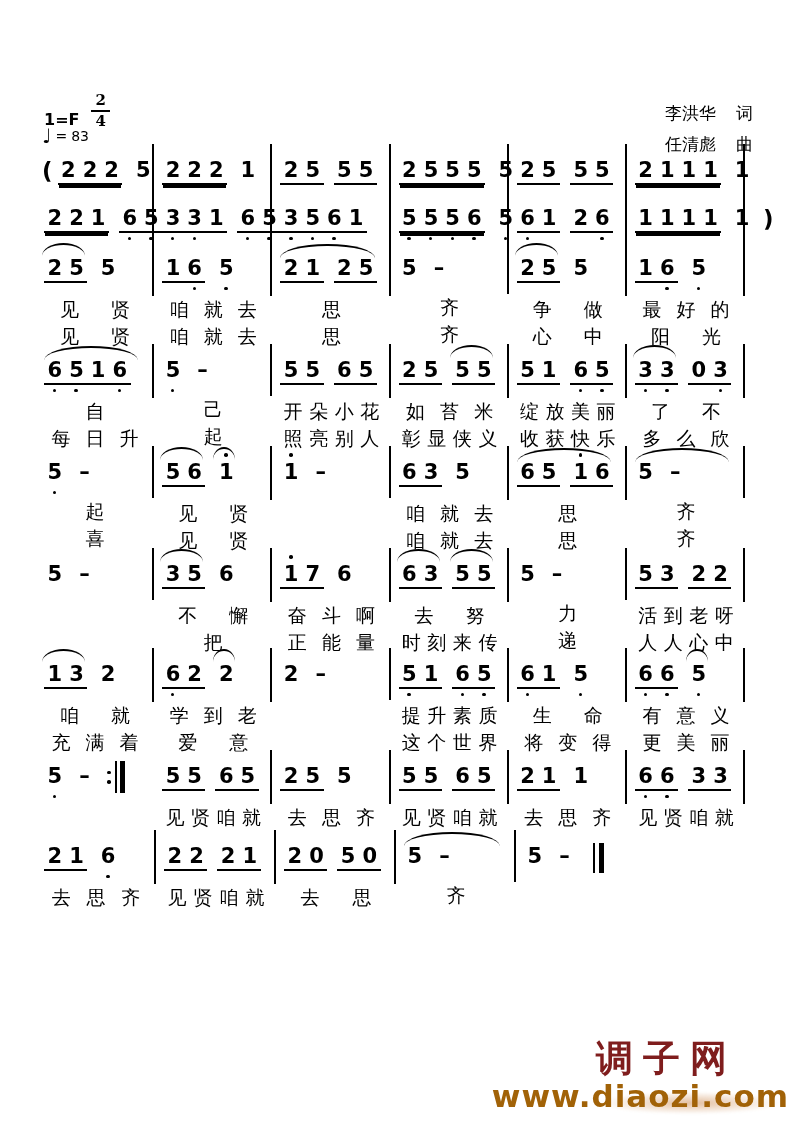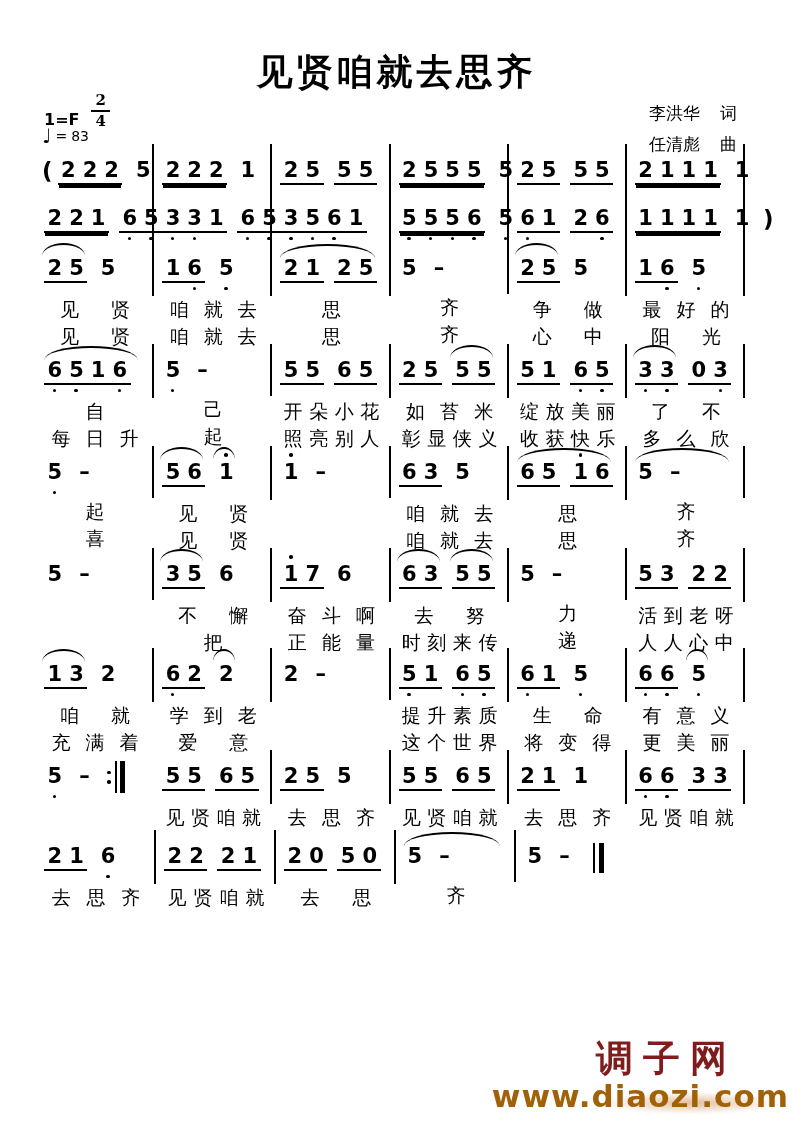--- a/index.html
+++ b/index.html
@@ -12,21 +12,21 @@
   .keysig{position:absolute;left:44px;top:92px;display:flex;align-items:flex-end;gap:12px;
           font-weight:bold;font-size:16px;}
   .frac{display:inline-flex;flex-direction:column;align-items:center;
         font-family:"DejaVu Serif",serif;font-weight:bold;font-size:15px;line-height:1.1;}
   .frac .num{border-bottom:2px solid #000;padding:0 4px 1px 4px;}
   .frac .den{padding-top:1px;}
 
   .tempo{position:absolute;left:42px;top:128px;font-size:14px;display:flex;align-items:center;gap:4px;}
   .tempo .noteglyph{font-size:20px;line-height:14px;}
 
-  .credits{position:absolute;right:56px;top:98px;text-align:center;
+  .credits{position:absolute;right:40px;top:98px;text-align:center;
            font-family:"DejaVu Serif",serif;font-size:17px;line-height:31px;}
   .credits .role{margin-left:20px;}
 
   
   .system{position:absolute;left:36px;width:709px;display:flex;}
   .measure{flex:1;display:flex;flex-direction:column;min-width:0;position:relative;}
   .notes{position:relative;display:flex;align-items:flex-start;
          padding:15px 2px 13px 6px;border-right:2px solid #000;}
   .notes.nobar{border-right:none;}
   .group{position:relative;display:inline-flex;margin:0 8px 0 2px;padding-bottom:2px;}
@@ -61,21 +61,20 @@
           color:#a16207;letter-spacing:1px;}
   .wm-orange{position:absolute;right:12px;top:1092px;width:180px;height:22px;
           background:radial-gradient(ellipse at center, rgba(193,112,42,0.45), rgba(193,112,42,0) 72%);
           filter:blur(1px);}
 </style>
 </head>
 <body>
 
 <div class="page">
 
-  <div class="title">见贤咱就去思齐</div>
 
   <div class="keysig">
     <span>1=F</span>
     <span class="frac">
       <span class="num">2</span>
       <span class="den">4</span>
     </span>
   </div>
 
   <div class="tempo">

